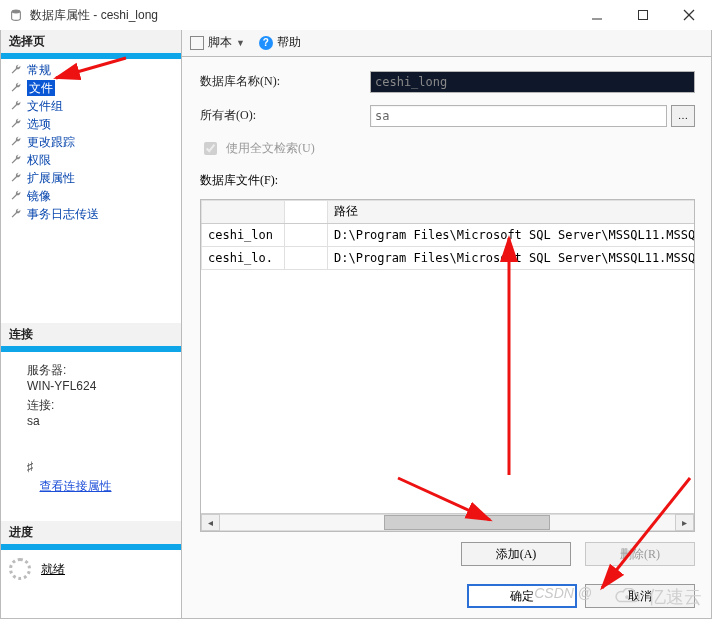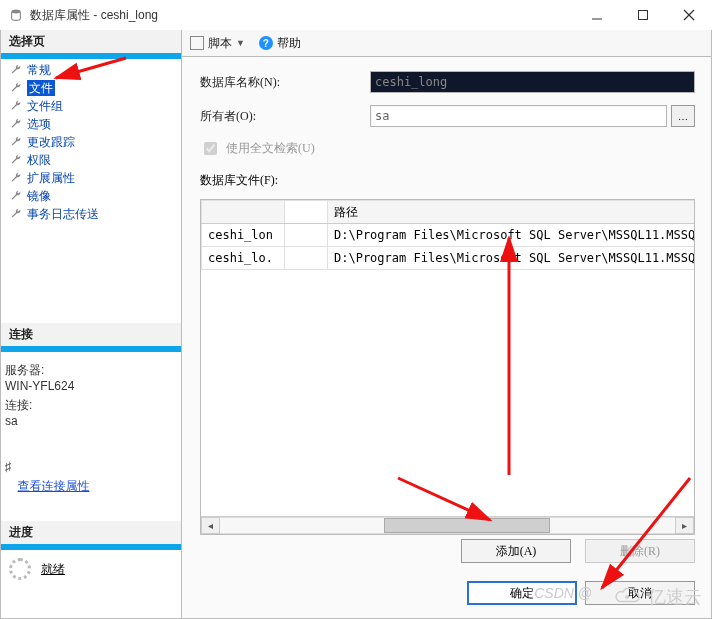--- a/index.html
+++ b/index.html
@@ -91,21 +91,21 @@
     width: 14px; height: 14px;
     color: #666;
     flex-shrink: 0;
   }
   .nav-item.selected span.label {
     background: #0a57d6;
     color: #fff;
     padding: 0 2px;
   }
   .conn-block {
-    padding: 6px 8px 8px 4px;
+    padding: 6px 8px 8px 26px;
     font-size: 12px;
     color: #333;
   }
   .conn-block .lbl { margin-top: 4px; }
   .conn-block .link-row {
     display: flex;
     align-items: center;
     gap: 6px;
     margin-top: 10px;
   }
@@ -270,21 +270,21 @@
     top: 0; bottom: 0;
     background: #cfcfcf;
     border: 1px solid #aaa;
   }
 
   
   .grid-buttons {
     display: flex;
     gap: 14px;
     justify-content: flex-end;
-    padding: 4px 16px 0 0;
+    padding: 10px 16px 0 0;
     align-items: flex-end;
   }
   .btn {
     min-width: 110px;
     height: 24px;
     border: 1px solid #999;
     background: #f3f3f3;
     font: 12px SimSun;
     display: inline-flex;
     align-items: center; justify-content: center;

